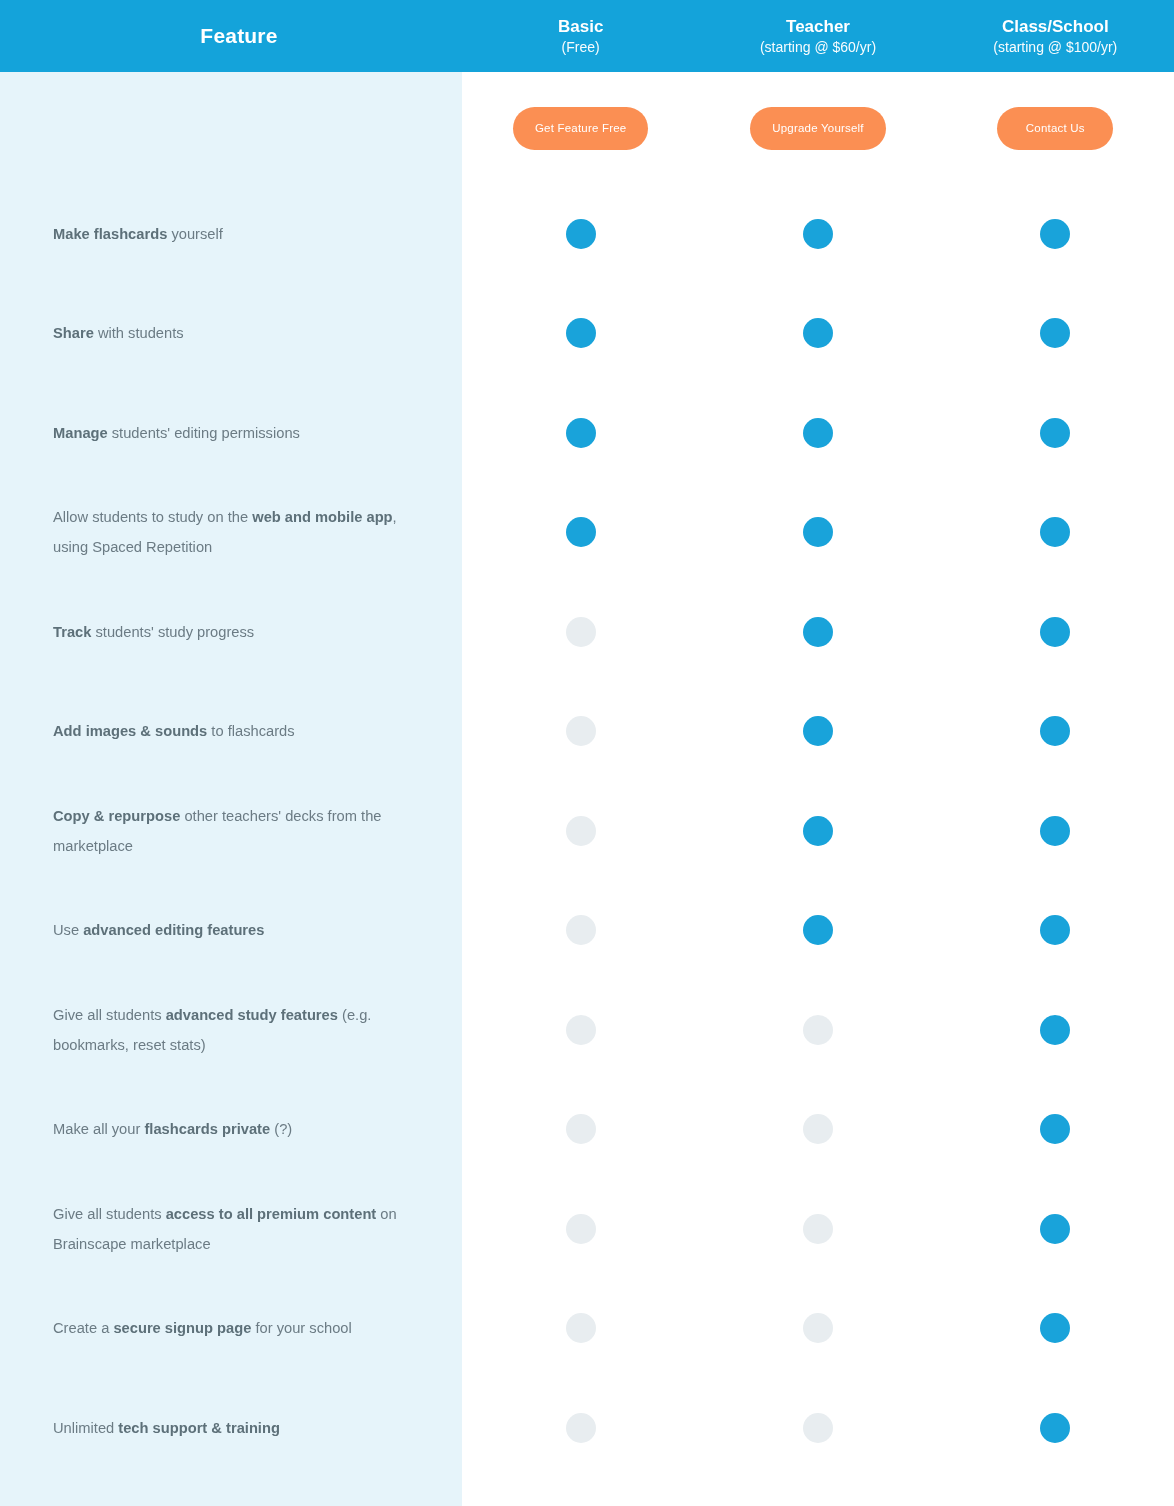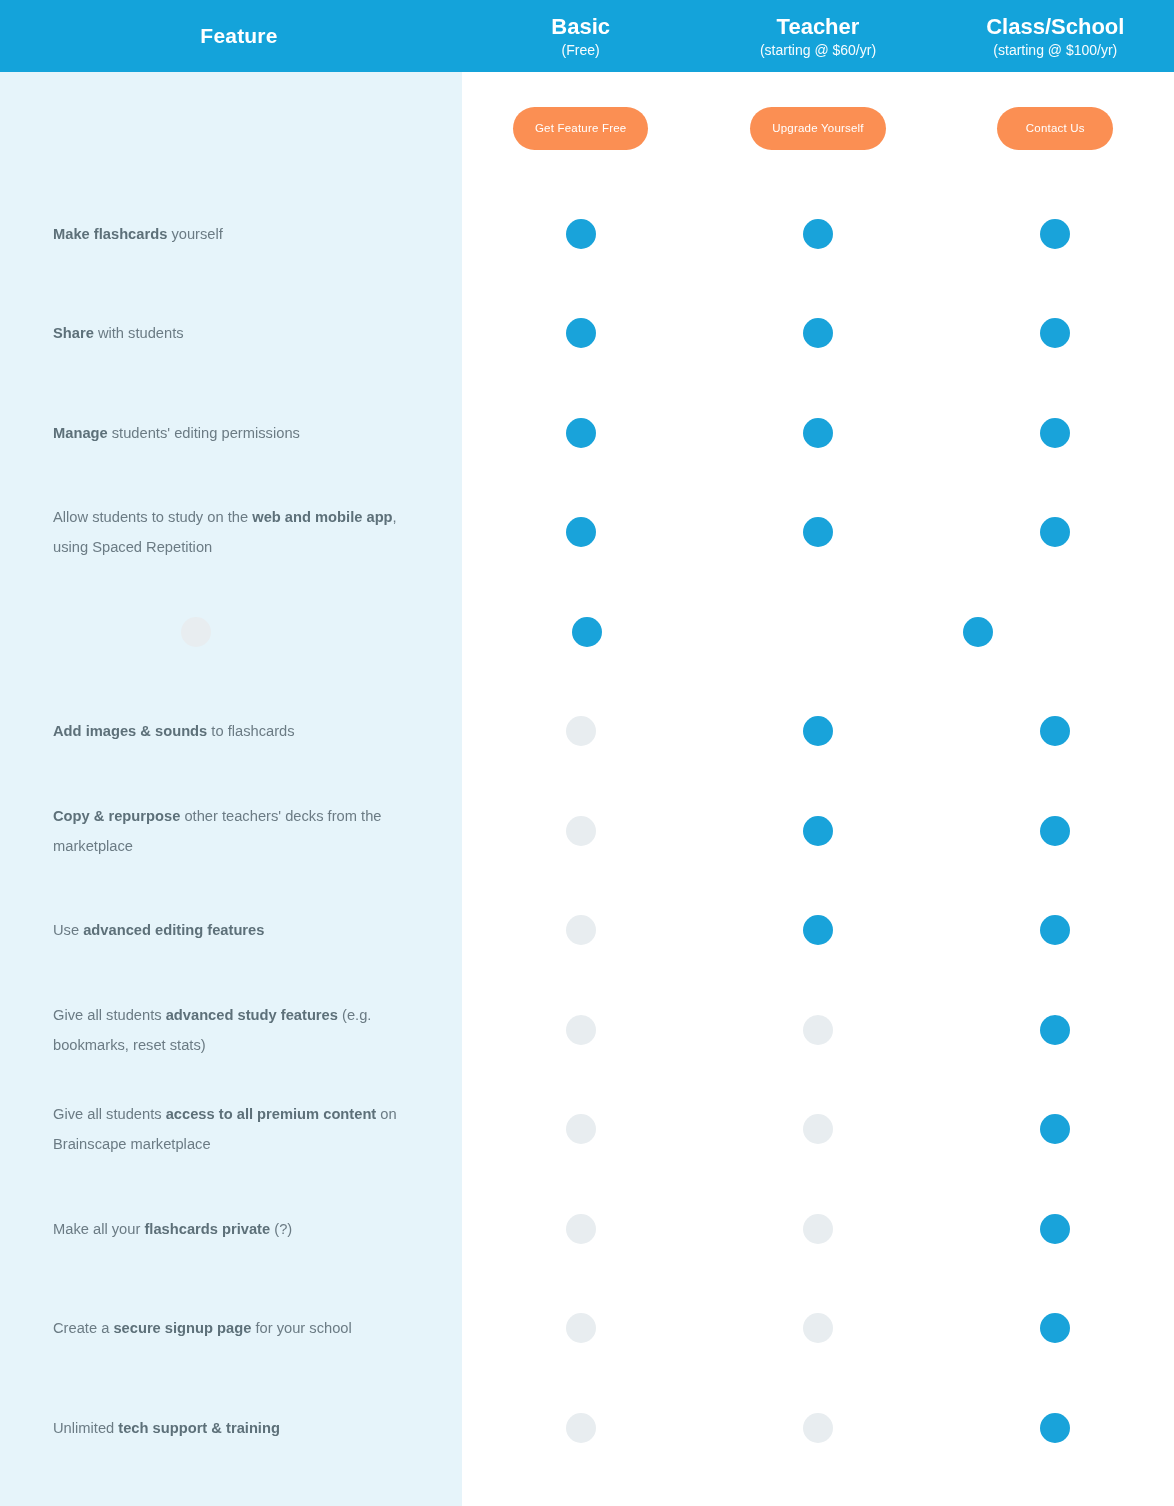--- a/index.html
+++ b/index.html
@@ -50,21 +50,21 @@
     font-weight: bold;
     letter-spacing: .2px;
   }
   .th-plan {
     flex: 1 1 0;
     text-align: center;
     line-height: 1.15;
   }
   .th-plan .plan-name {
     display: block;
-    font-size: 22px;
+    font-size: 17px;
     font-weight: bold;
   }
   .th-plan .plan-price {
     display: block;
     font-size: 14px;
     font-weight: normal;
     margin-top: 2px;
     opacity: .97;
   }
 
@@ -223,20 +223,21 @@
           <span class="dot on"></span>
         </div>
         <div class="frow-cell">
           <span class="dot on"></span>
         </div>
         <div class="frow-cell">
           <span class="dot on"></span>
         </div>
       </div>
       <div class="frow">
+        <div class="frow-label"><b>Track</b><span> students' study progress</span></div>
         <div class="frow-cell">
           <span class="dot off"></span>
         </div>
         <div class="frow-cell">
           <span class="dot on"></span>
         </div>
         <div class="frow-cell">
           <span class="dot on"></span>
         </div>
       </div>
@@ -282,44 +283,44 @@
           <span class="dot off"></span>
         </div>
         <div class="frow-cell">
           <span class="dot off"></span>
         </div>
         <div class="frow-cell">
           <span class="dot on"></span>
         </div>
       </div>
       <div class="frow">
+        <div class="frow-label"><span>Make all your </span><b>flashcards private</b><span> (?)</span></div>
+        <div class="frow-cell">
+          <span class="dot off"></span>
+        </div>
+        <div class="frow-cell">
+          <span class="dot off"></span>
+        </div>
+        <div class="frow-cell">
+          <span class="dot on"></span>
+        </div>
+      </div>
+      <div class="frow">
         <div class="frow-label"><span>Give all students </span><b>access to all premium content</b><span> on Brainscape marketplace</span></div>
         <div class="frow-cell">
           <span class="dot off"></span>
         </div>
         <div class="frow-cell">
           <span class="dot off"></span>
         </div>
         <div class="frow-cell">
           <span class="dot on"></span>
         </div>
       </div>
       <div class="frow">
-        <div class="frow-label"><span>Make all your </span><b>flashcards private</b><span> (?)</span></div>
-        <div class="frow-cell">
-          <span class="dot off"></span>
-        </div>
-        <div class="frow-cell">
-          <span class="dot off"></span>
-        </div>
-        <div class="frow-cell">
-          <span class="dot on"></span>
-        </div>
-      </div>
-      <div class="frow">
         <div class="frow-label"><span>Create a </span><b>secure signup page</b><span> for your school</span></div>
         <div class="frow-cell">
           <span class="dot off"></span>
         </div>
         <div class="frow-cell">
           <span class="dot off"></span>
         </div>
         <div class="frow-cell">
           <span class="dot on"></span>
         </div>

